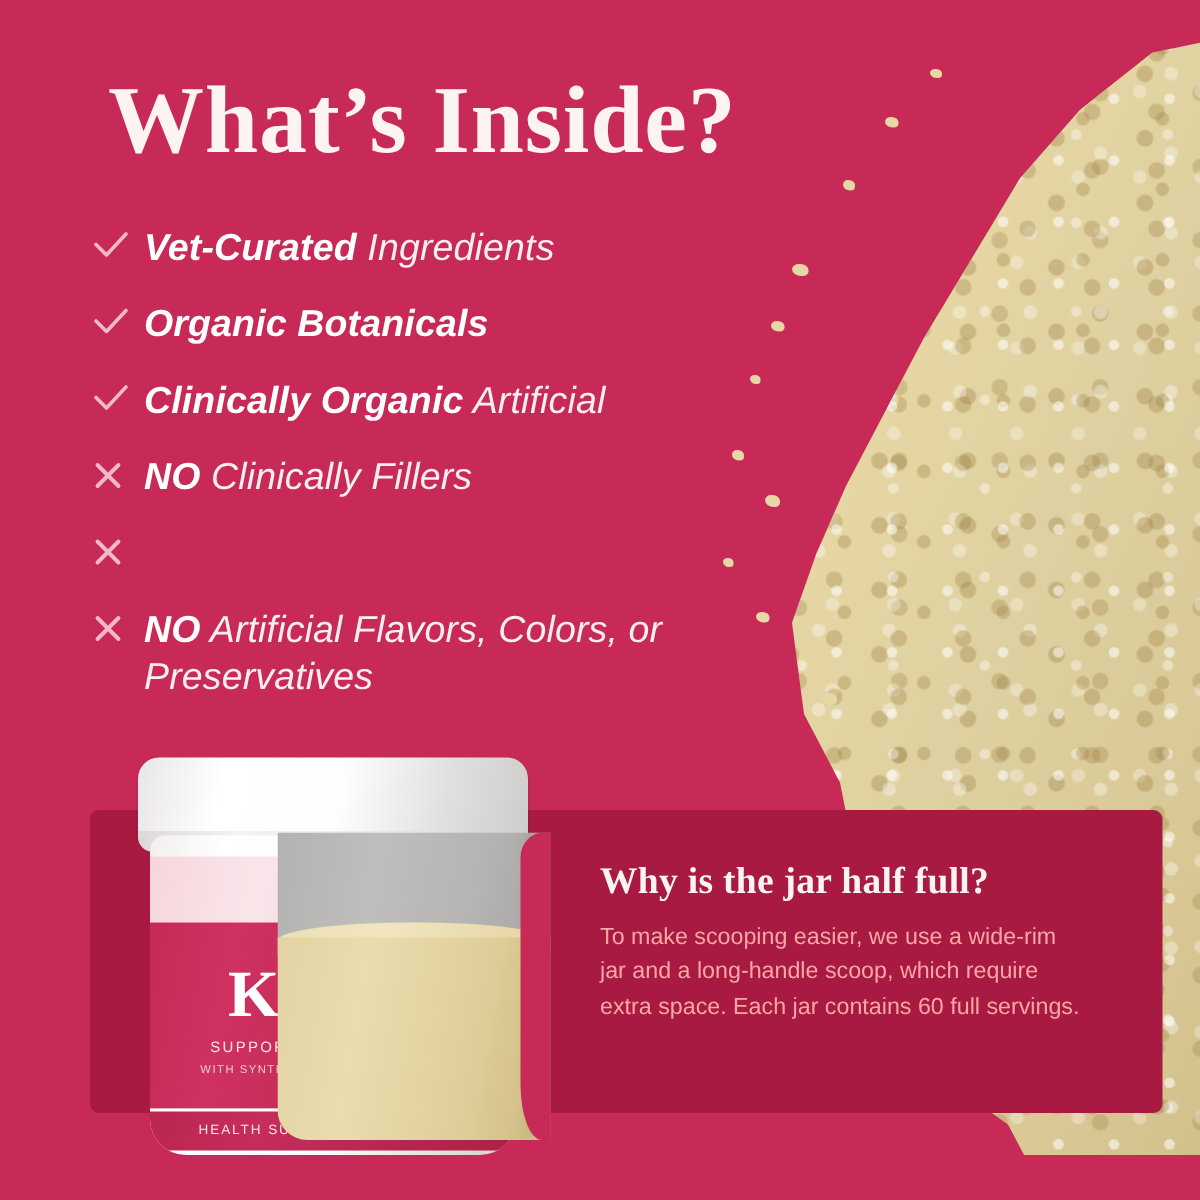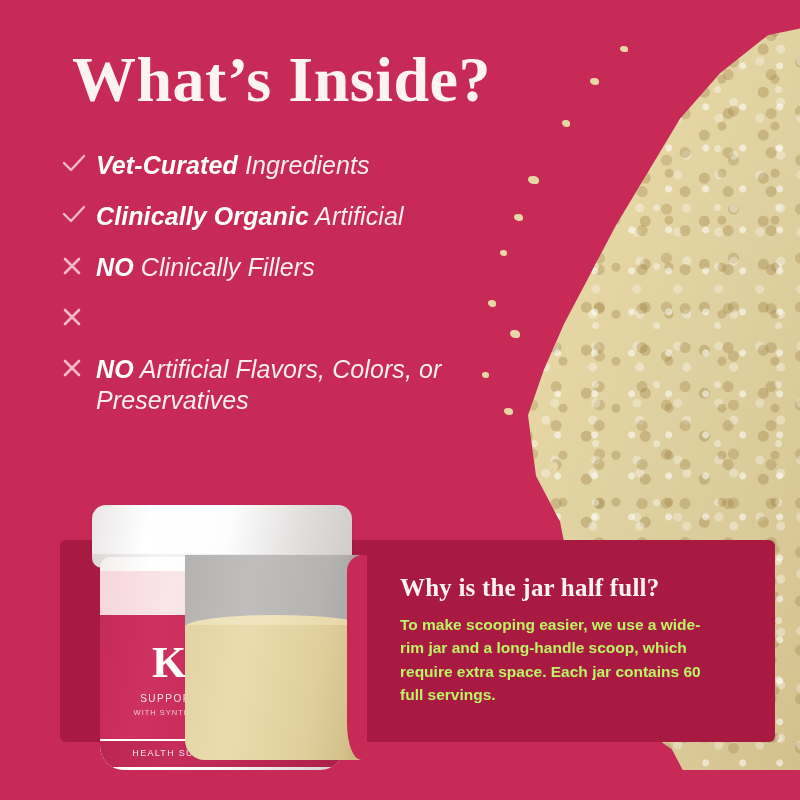--- a/index.html
+++ b/index.html
@@ -108,22 +108,21 @@
     font-family:"Liberation Serif", serif;
     font-weight:bold;
     font-size:25px;
     color:#fdf3f3;
     margin-bottom:11px;
     letter-spacing:.2px;
   }
   .info-text{
     font-size:15.5px;
     line-height:1.5;
-    color:#bef264;
-    font-weight:bold;
+    color:#fca5a5;
   }
 
   
   .jar{
     position:absolute;
     left:80px; top:505px;
     width:285px; height:265px;
   }
   .jar-lid{
     position:absolute; left:12px; top:0;
@@ -285,20 +284,28 @@
 
     <div class="benefit-row">
       <span class="b-icon">
         <svg width="24" height="20" viewBox="0 0 24 20">
             <path d="M2 9 L9 16 L22 2" fill="none" stroke="#f4b9c9" stroke-width="2.4" stroke-linecap="round" stroke-linejoin="round"></path>
           </svg>
       </span>
       <span class="b-text"><span class="em">Vet-Curated</span><span> Ingredients</span></span>
     </div>
 
+    <div class="benefit-row">
+      <span class="b-icon">
+        <svg width="24" height="20" viewBox="0 0 24 20">
+            <path d="M2 9 L9 16 L22 2" fill="none" stroke="#f4b9c9" stroke-width="2.4" stroke-linecap="round" stroke-linejoin="round"></path>
+          </svg>
+      </span>
+      <span class="b-text"><span class="em">Organic Botanicals</span><span></span></span>
+    </div>
 
     <div class="benefit-row">
       <span class="b-icon">
         <svg width="24" height="20" viewBox="0 0 24 20">
             <path d="M2 9 L9 16 L22 2" fill="none" stroke="#f4b9c9" stroke-width="2.4" stroke-linecap="round" stroke-linejoin="round"></path>
           </svg>
       </span>
       <span class="b-text"><span class="em">Clinically Organic</span><span> Artificial</span></span>
     </div>
 

